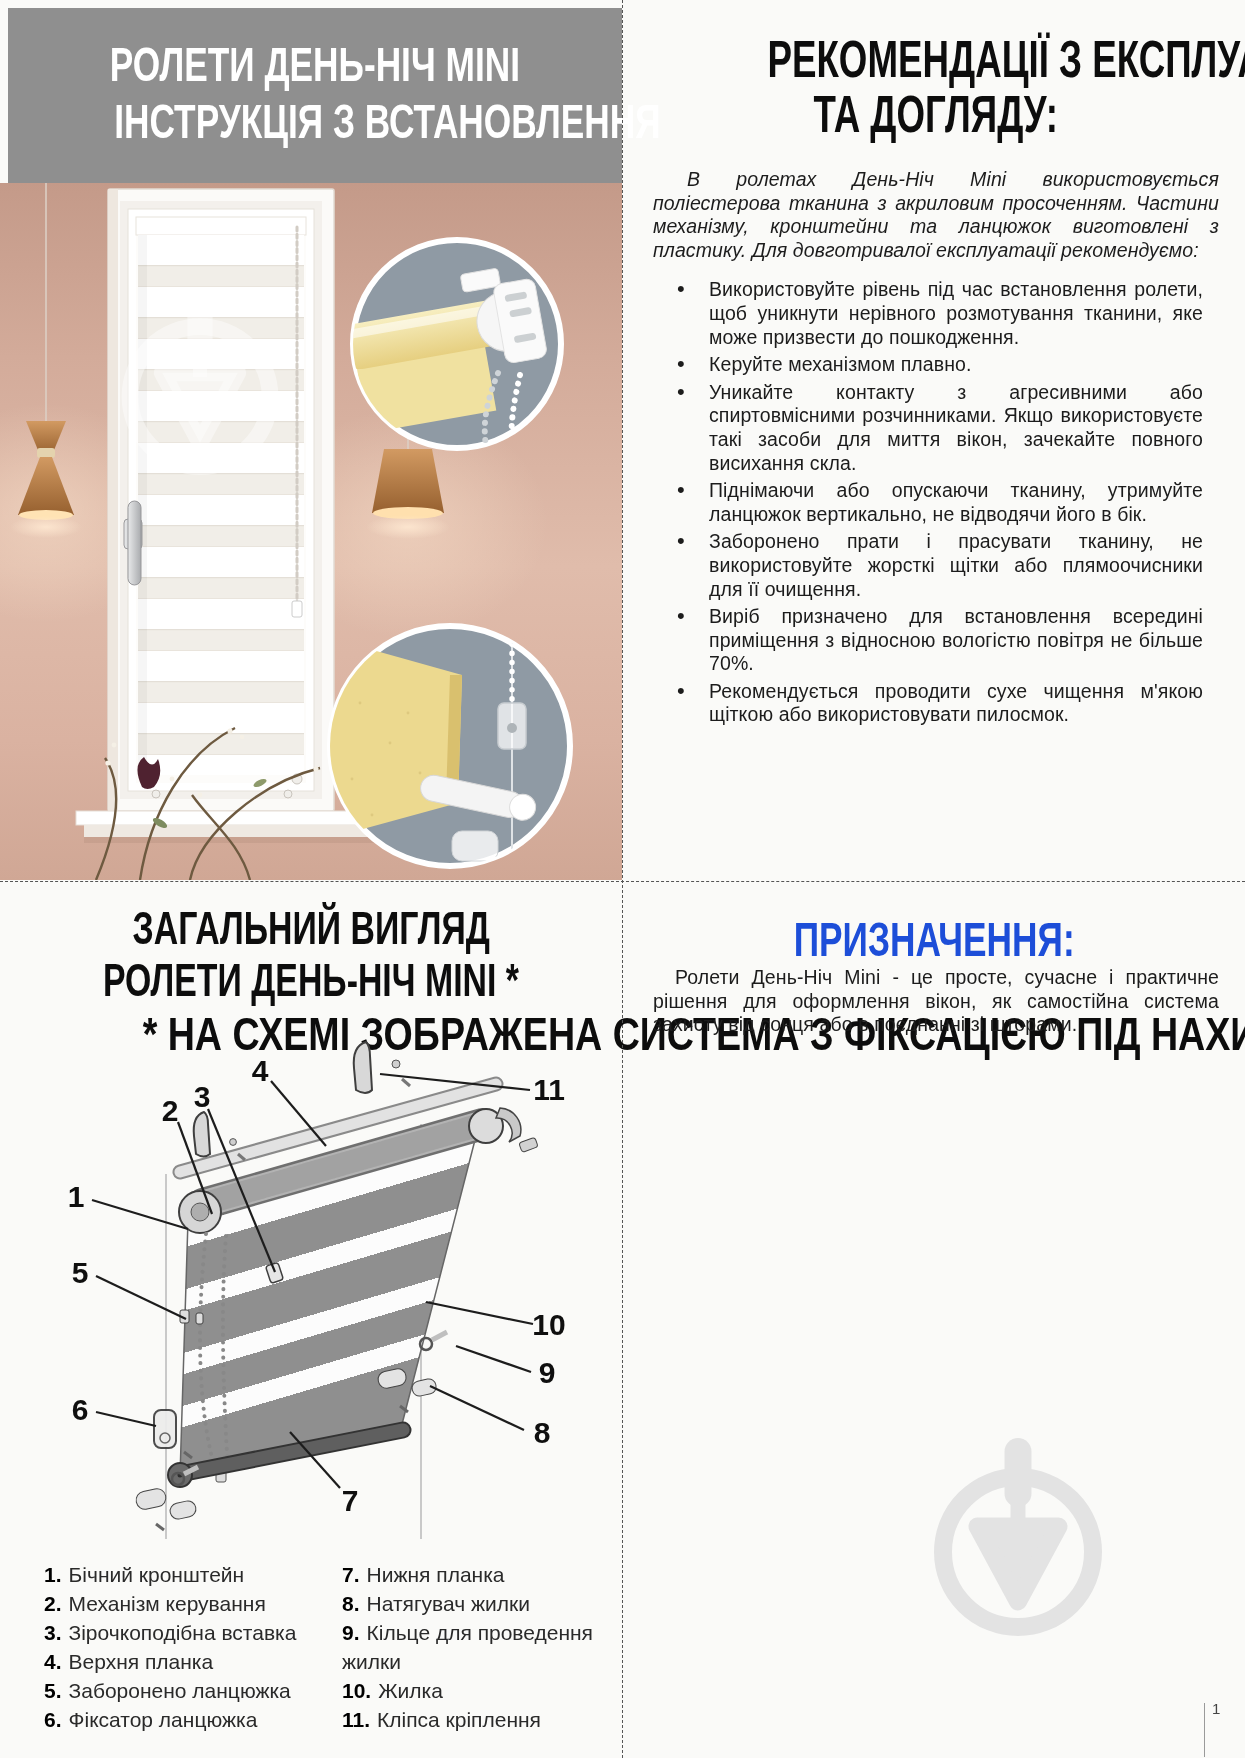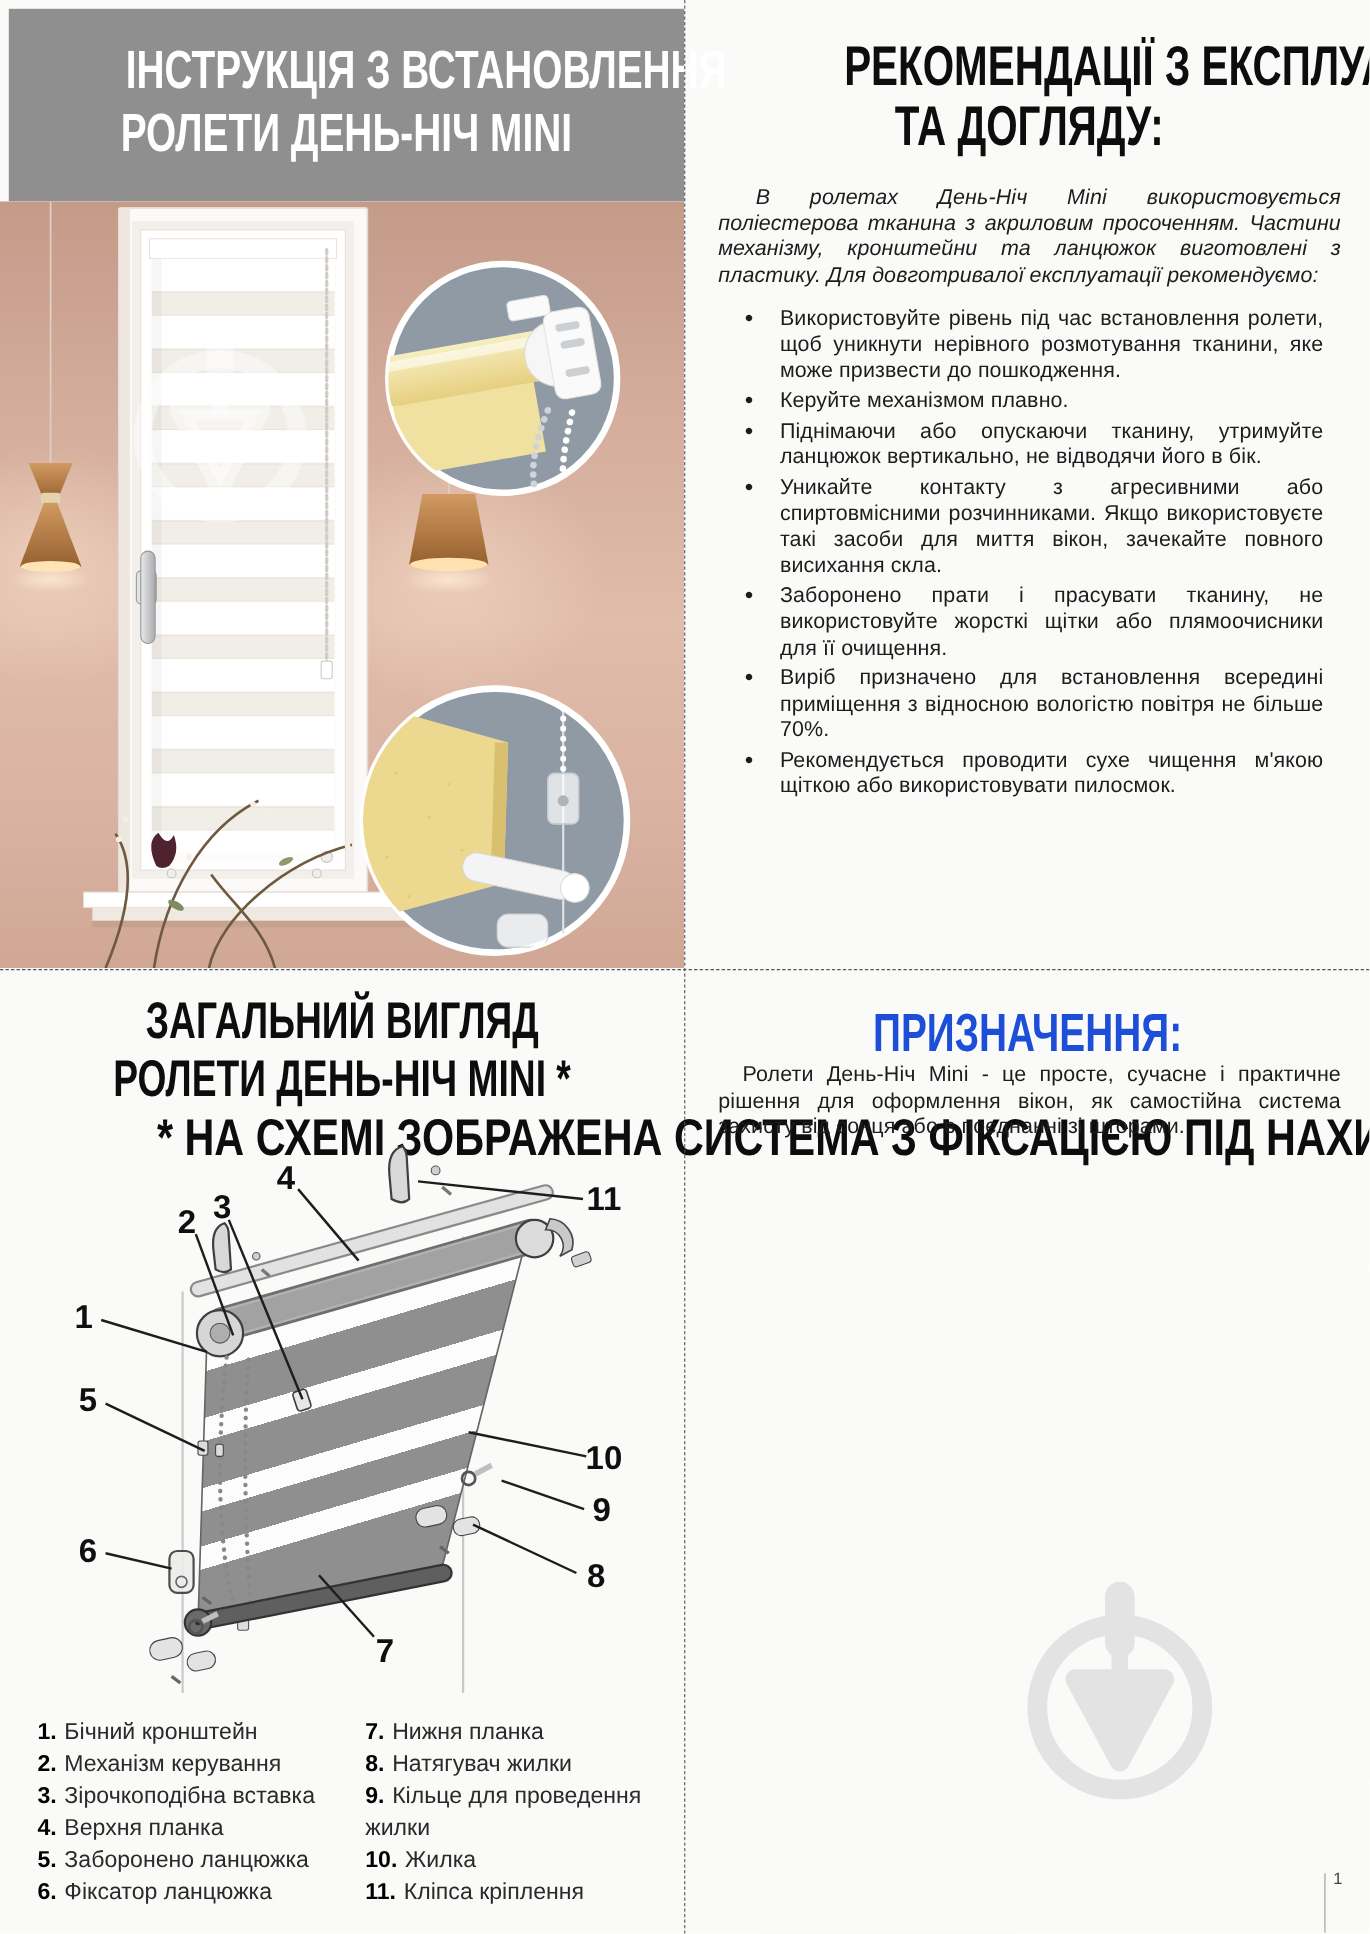--- a/index.html
+++ b/index.html
@@ -34,21 +34,21 @@
   ul.rules li{position:relative;padding-left:40px;margin-top:4px;}
   ul.rules li::before{content:"\2022";position:absolute;left:8px;top:-1px;font-size:22px;}
 
   
   .bl{position:absolute;left:0;top:884px;width:622px;height:874px;}
   .bl .cond{color:#0d0d0d;font-size:47px;line-height:52px;}
   .bl-titles{padding-top:18px;}
   .bl-sub{font-size:25px;line-height:30px;margin-top:2px;}
   .bl-sub>span{transform:scaleX(.8);}
   .diagram{position:absolute;left:28px;top:140px;width:548px;height:530px;}
-  .legend{position:absolute;left:34px;top:676px;width:566px;display:flex;align-items:flex-end;}
+  .legend{position:absolute;left:44px;top:676px;width:566px;display:flex;align-items:flex-end;}
   .legend ul{margin:0;padding:0;list-style:none;font-size:21px;line-height:29px;color:#2a2a2a;}
   .legend .col1{width:298px;}
   .legend .col2{width:268px;}
   .legend b{color:#000;margin-right:7px;}
 
   
   .br{position:absolute;left:623px;top:884px;width:622px;height:874px;}
   .br .cond{color:#1d4ed8;font-size:49px;line-height:54px;margin-top:28px;}
   .br p{margin:0 26px 0 30px;}
   .br .p1{margin-top:88px;text-indent:22px;}
@@ -59,22 +59,22 @@
   .pageno{position:absolute;left:1212px;top:1700px;font-size:15px;color:#444;}
 </style>
 </head>
 <body>
 
 <div class="page">
 
   <section class="tl">
     <div class="band">
       <div class="band-pad">
+        <span class="cond"><span>РОЛЕТИ ДЕНЬ-НІЧ MINI</span></span>
         <span class="cond"><span>ІНСТРУКЦІЯ З ВСТАНОВЛЕННЯ</span></span>
-        <span class="cond"><span>РОЛЕТИ ДЕНЬ-НІЧ MINI</span></span>
       </div>
     </div>
 
     <div class="photo">
       <svg width="622" height="697" viewBox="0 0 622 697">
         <defs>
           <linearGradient id="wallG" x1="0" y1="0" x2="0" y2="1">
             <stop offset="0" stop-color="#c49a89"></stop>
               <stop offset=".25" stop-color="#d3ab9a"></stop>
             <stop offset=".55" stop-color="#e0bcab"></stop>
@@ -232,22 +232,22 @@
   </section>
 
   <section class="tr">
     <div class="tr-inner">
       <span class="cond"><span>РЕКОМЕНДАЦІЇ З ЕКСПЛУАТАЦІЇ</span></span>
       <span class="cond"><span>ТА ДОГЛЯДУ:</span></span>
       <p class="body-txt intro">В ролетах День-Ніч Mini використовується поліестерова тканина з акриловим просоченням. Частини механізму, кронштейни та ланцюжок виготовлені з пластику. Для довготривалої експлуатації рекомендуємо:</p>
       <ul class="rules body-txt">
         <li><span>Використовуйте рівень під час встановлення ролети, щоб уникнути нерівного розмотування тканини, яке може призвести до пошкодження.</span></li>
         <li><span>Керуйте механізмом плавно.</span></li>
+        <li><span>Уникайте контакту з агресивними або спиртовмісними розчинниками. Якщо використовуєте такі засоби для миття вікон, зачекайте повного висихання скла.</span></li>
         <li><span>Піднімаючи або опускаючи тканину, утримуйте ланцюжок вертикально, не відводячи його в бік.</span></li>
-        <li><span>Уникайте контакту з агресивними або спиртовмісними розчинниками. Якщо використовуєте такі засоби для миття вікон, зачекайте повного висихання скла.</span></li>
         <li><span>Заборонено прати і прасувати тканину, не використовуйте жорсткі щітки або плямоочисники для її очищення.</span></li>
         <li><span>Виріб призначено для встановлення всередині приміщення з відносною вологістю повітря не більше 70%.</span></li>
         <li><span>Рекомендується проводити сухе чищення м'якою щіткою або використовувати пилосмок.</span></li>
       </ul>
     </div>
   </section>
 
   <section class="bl">
     <div class="bl-titles">
       <span class="cond"><span>ЗАГАЛЬНИЙ ВИГЛЯД</span></span>

